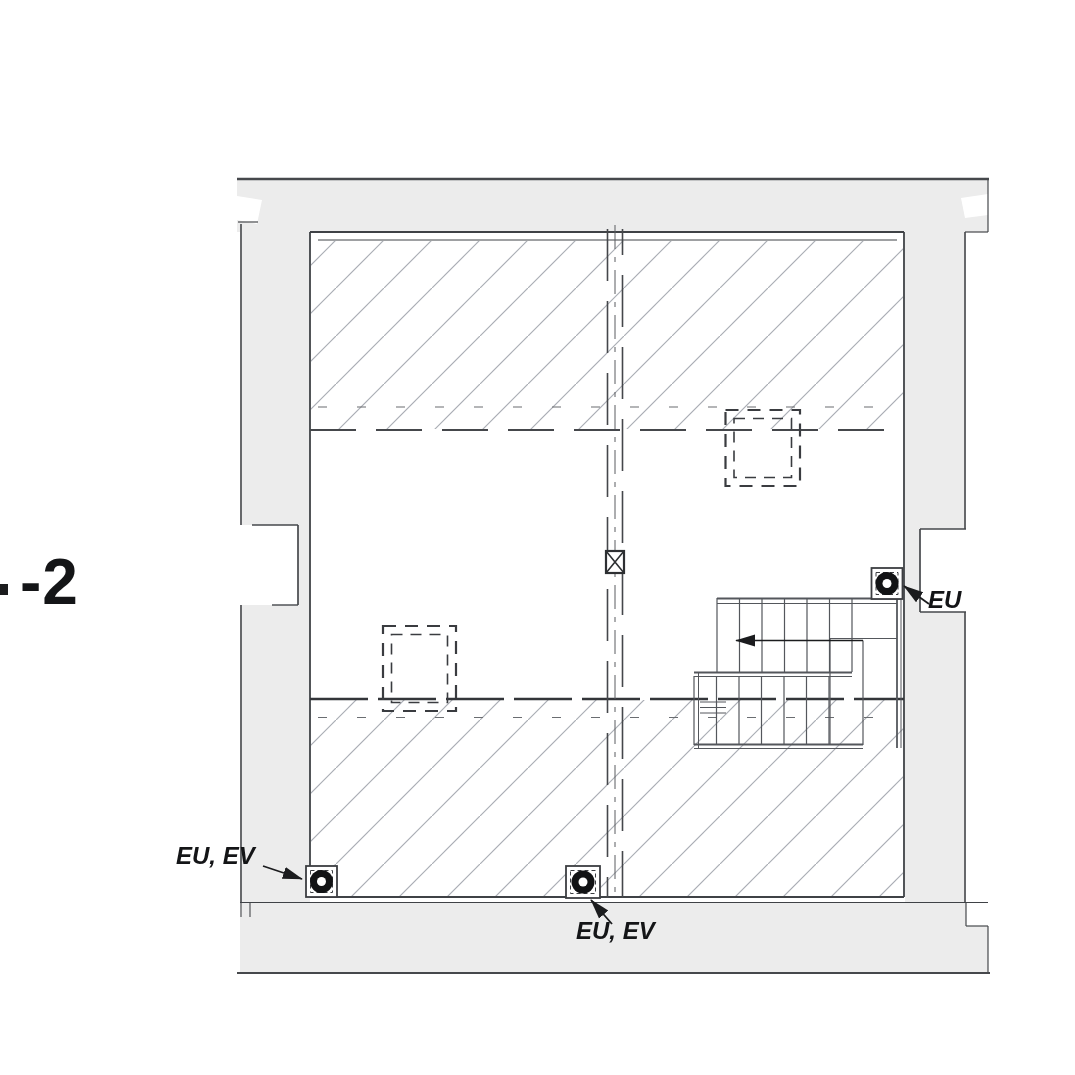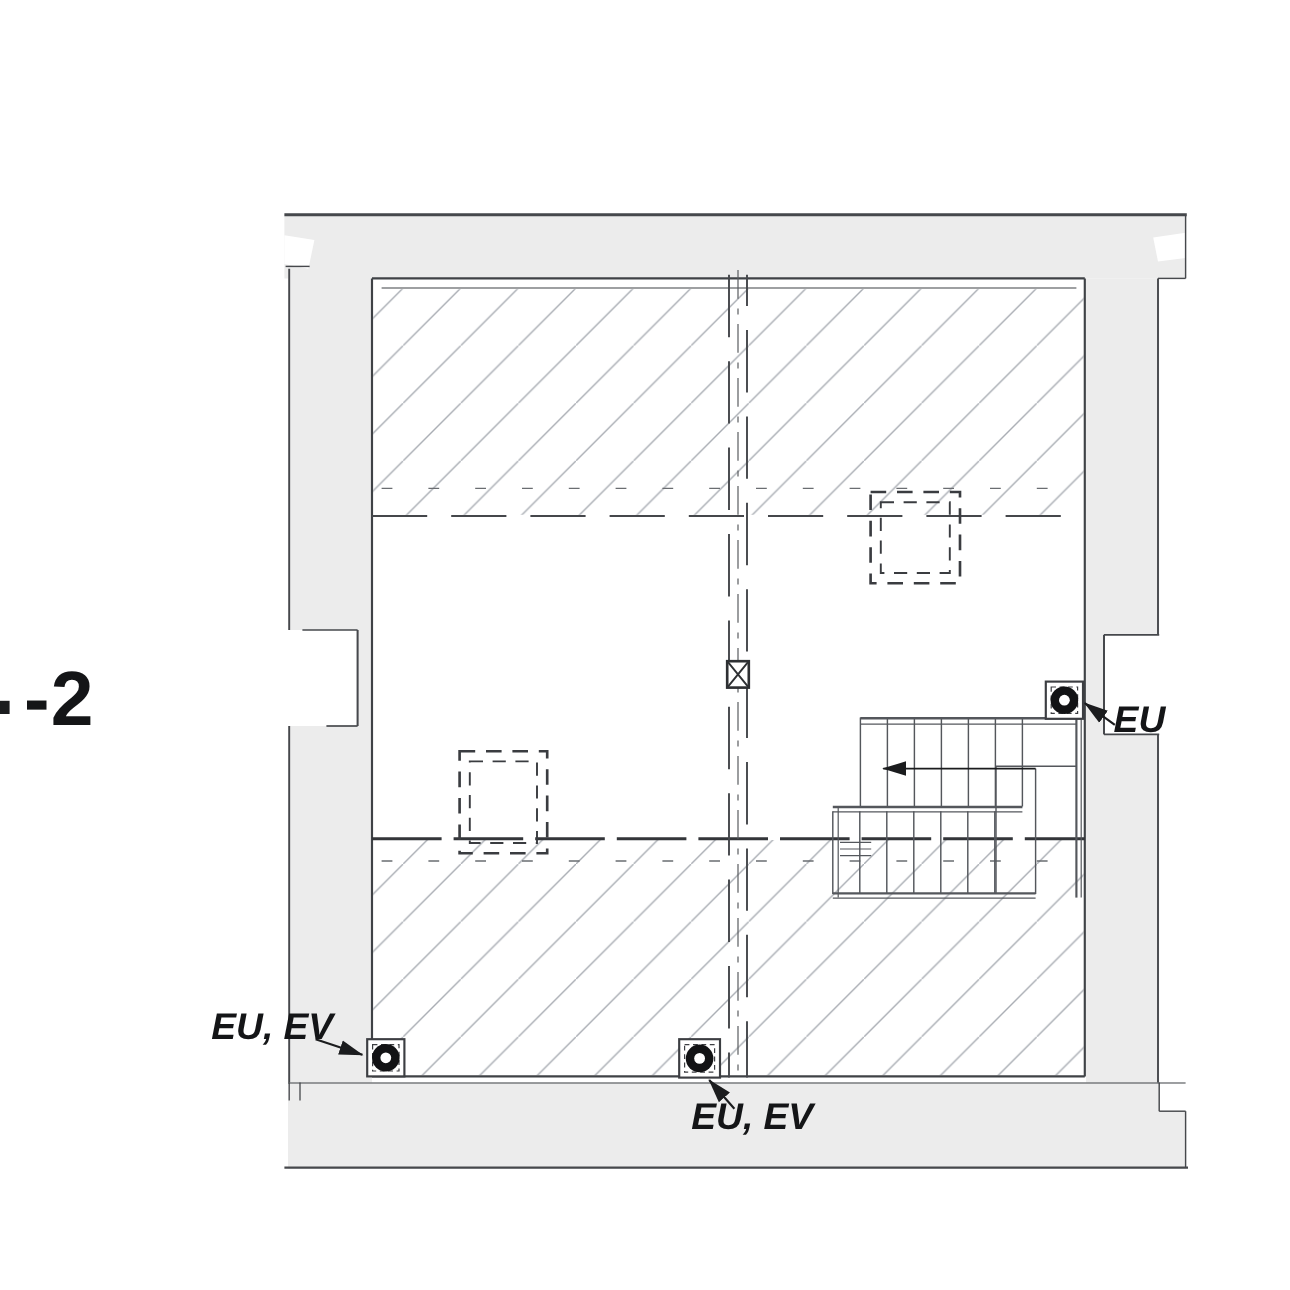--- a/index.html
+++ b/index.html
@@ -13,21 +13,21 @@
   .plan-svg{position:absolute;left:0;top:0;}
   .lbl{
     position:absolute;
     color:#141517;
     white-space:nowrap;
     font-family:"Liberation Sans", sans-serif;
   }
   .lbl-italic{
     font-style:italic;
     font-weight:bold;
-    font-size:31px;
+    font-size:24px;
     line-height:36px;
   }
   .lbl-level{
     font-weight:bold;
     font-size:64px;
     line-height:72px;
     letter-spacing:1px;
   }
 </style>
 </head>

